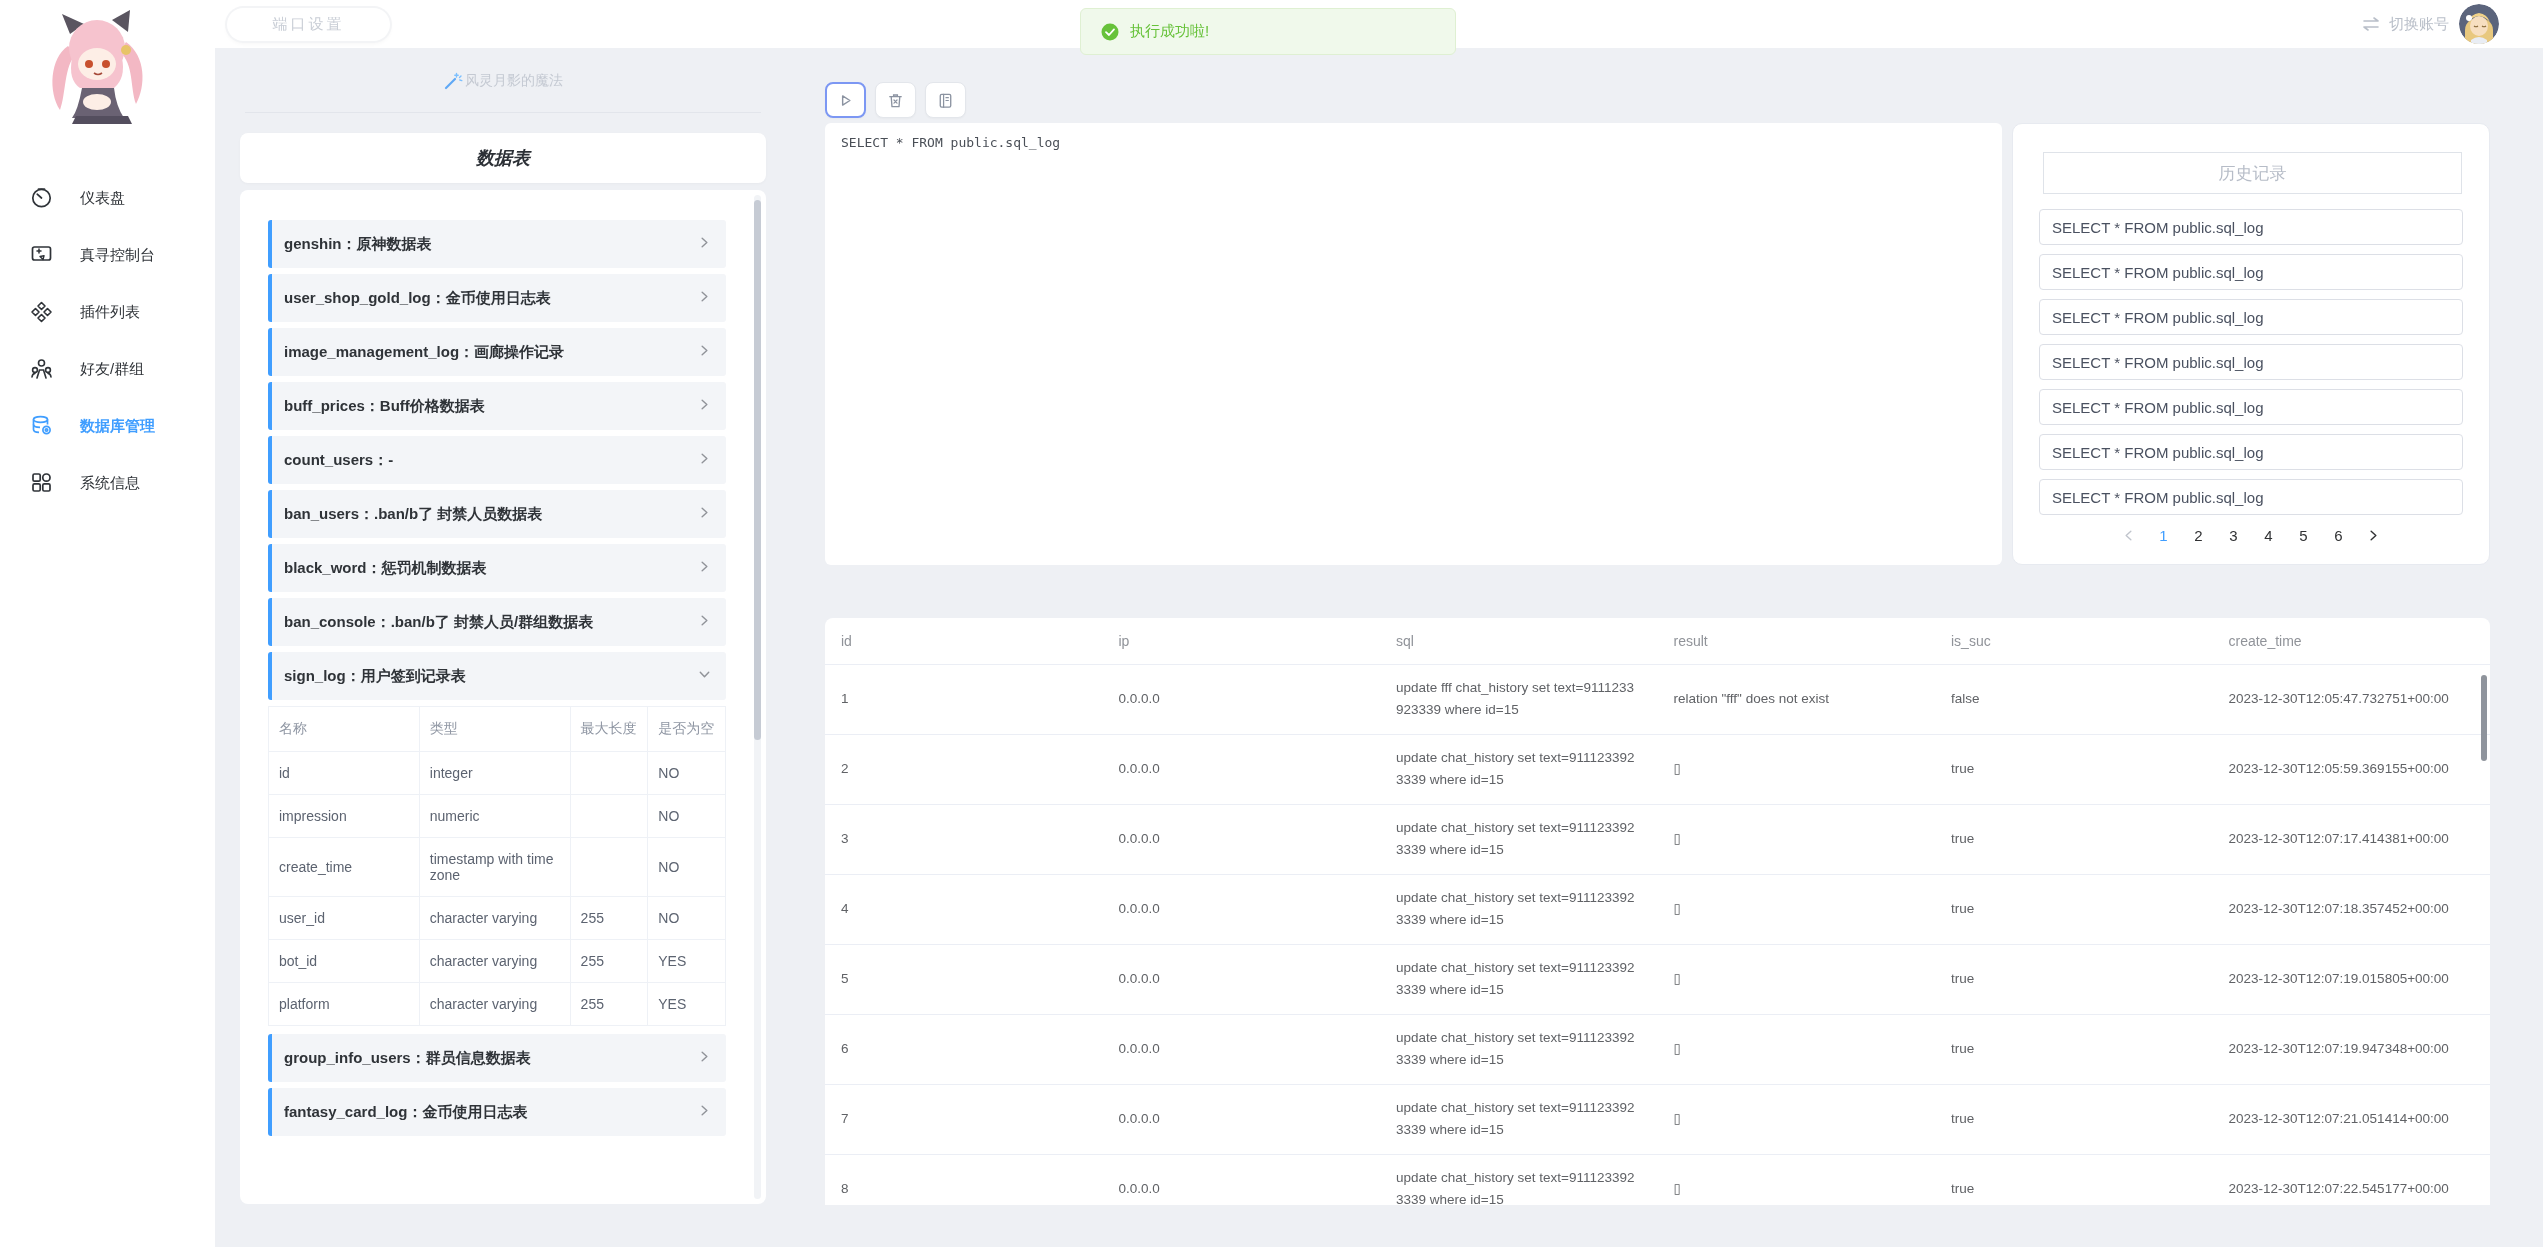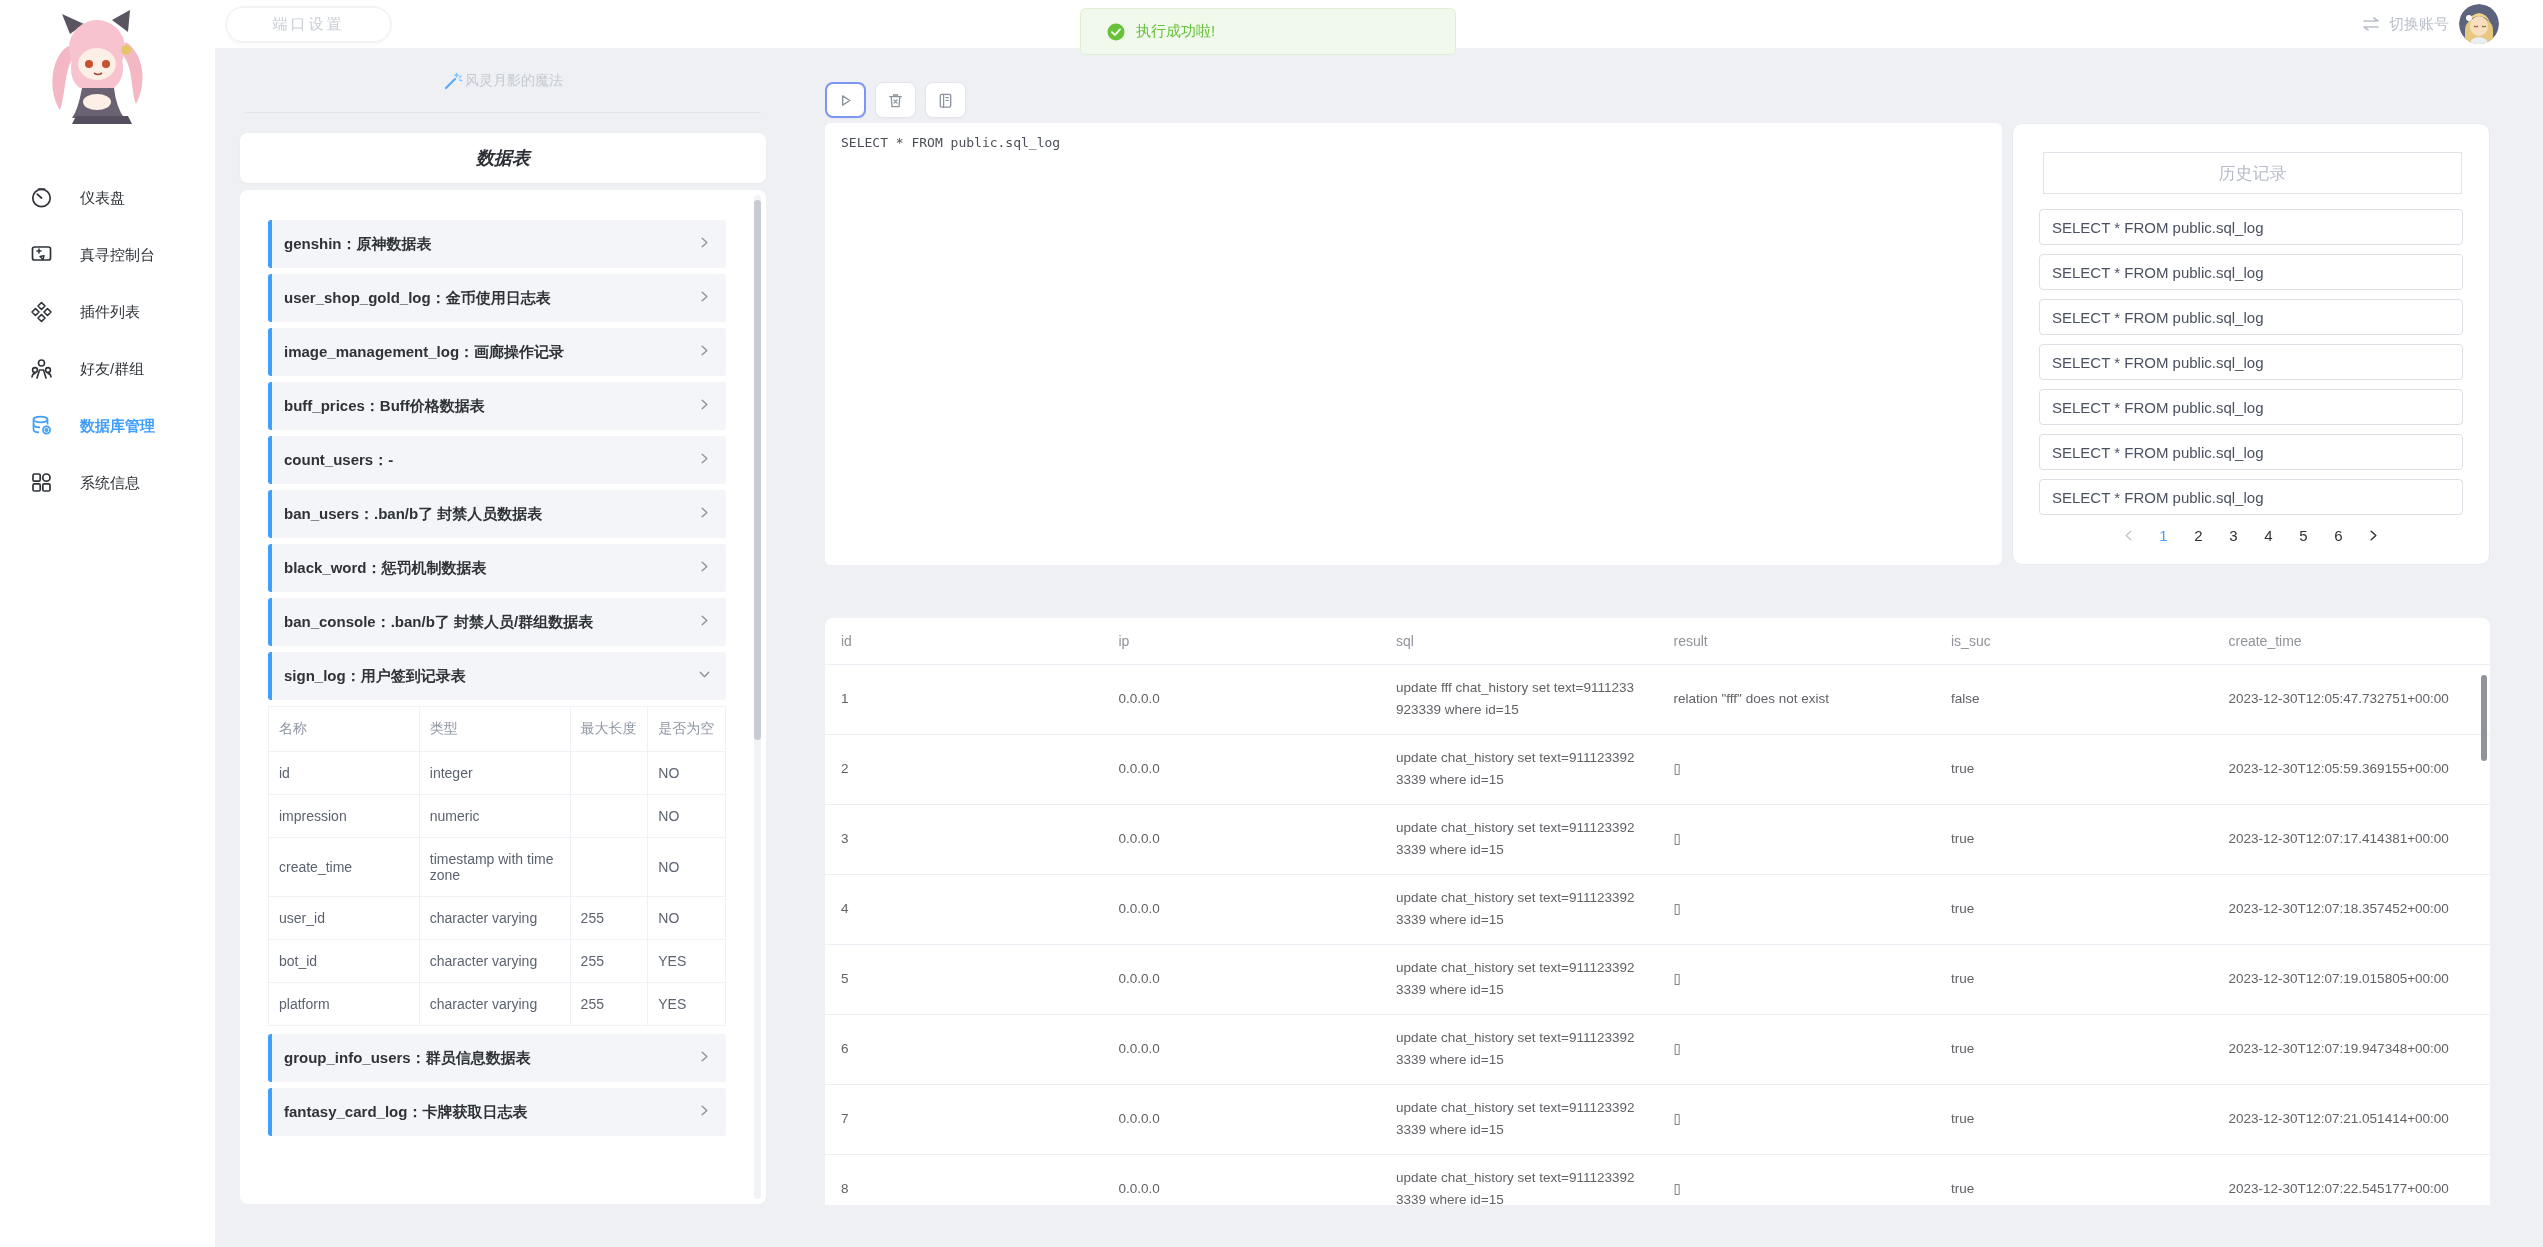--- a/index.html
+++ b/index.html
@@ -22,21 +22,21 @@
   .port-btn { position:absolute; left:12px; top:8px; width:163px; height:33px; border-radius:17px;
     background:#fff; box-shadow:0 0 0 2px #f3f4f6, 0 2px 5px rgba(0,0,0,.05);
     color:#c9ced6; font-size:15px; letter-spacing:3px;
     display:flex; align-items:center; justify-content:center; cursor:pointer; }
   .account { position:absolute; right:44px; top:0; height:48px; display:flex; align-items:center; gap:10px; }
   .account-switch { display:flex; align-items:center; gap:8px; color:#b9bfc9; font-size:15px; cursor:pointer; }
   .avatar { width:40px; height:40px; border-radius:50%; overflow:hidden; cursor:pointer; flex:0 0 auto; }
   
   .toast { position:absolute; left:1080px; top:8px; width:376px; height:47px; z-index:50;
     background:#f0f9eb; border:1px solid #dff0d2; border-radius:6px;
-    display:flex; align-items:center; padding-left:26px; gap:11px;
+    display:flex; align-items:center; padding-left:20px; gap:11px;
     color:#67c23a; font-size:15px; }
   
   .magic-head { position:absolute; left:240px; top:66px; width:526px; height:30px;
     display:flex; align-items:center; justify-content:center; gap:2px;
     color:#c4c9d2; font-size:14px; }
   .panel-divider { position:absolute; left:245px; top:112px; width:516px; height:1px; background:#e2e5eb; }
   .tables-title-card { position:absolute; left:240px; top:133px; width:526px; height:50px;
     background:#fff; border-radius:8px; box-shadow:0 1px 3px rgba(0,0,0,.03);
     display:flex; align-items:center; justify-content:center;
     font-size:18px; font-weight:bold; color:#2c3036;font-style:italic; }
@@ -344,21 +344,21 @@
             </tr>
           </tbody>
         </table>
         <div class="table-item">
           <span>group_info_users：群员信息数据表</span>
           <span><svg viewBox="0 0 16 16" style="width:15px;height:15px">
               <path d="M5.5 3.5 L10.5 8 L5.5 12.5" stroke="#909399" stroke-width="1.5" fill="none" stroke-linecap="round" stroke-linejoin="round"></path>
             </svg></span>
         </div>
         <div class="table-item">
-          <span>fantasy_card_log：卡牌获取日志表</span>
+          <span>fantasy_card_log：金币使用日志表</span>
           <span><svg viewBox="0 0 16 16" style="width:15px;height:15px">
               <path d="M5.5 3.5 L10.5 8 L5.5 12.5" stroke="#909399" stroke-width="1.5" fill="none" stroke-linecap="round" stroke-linejoin="round"></path>
             </svg></span>
         </div>
       </div>
     <div class="v-scroll-track"></div>
     <div class="v-scroll-thumb"></div>
   </div>
 
   <div class="sql-toolbar">

